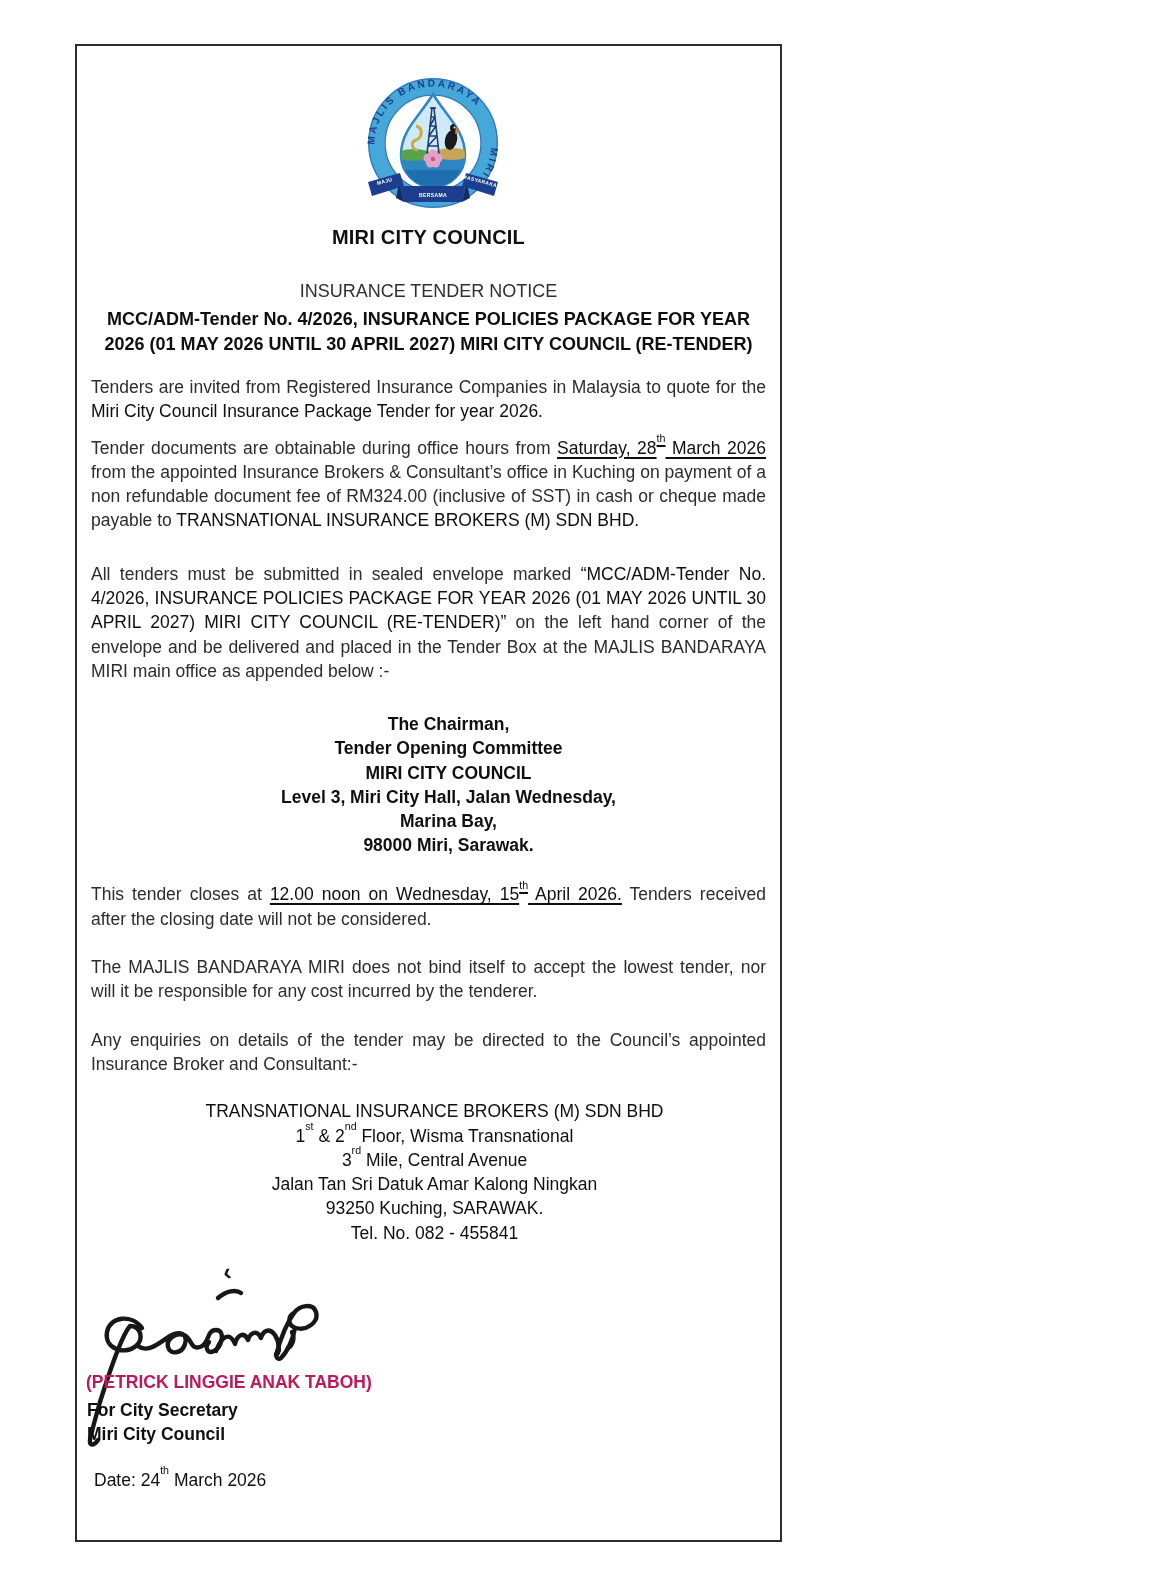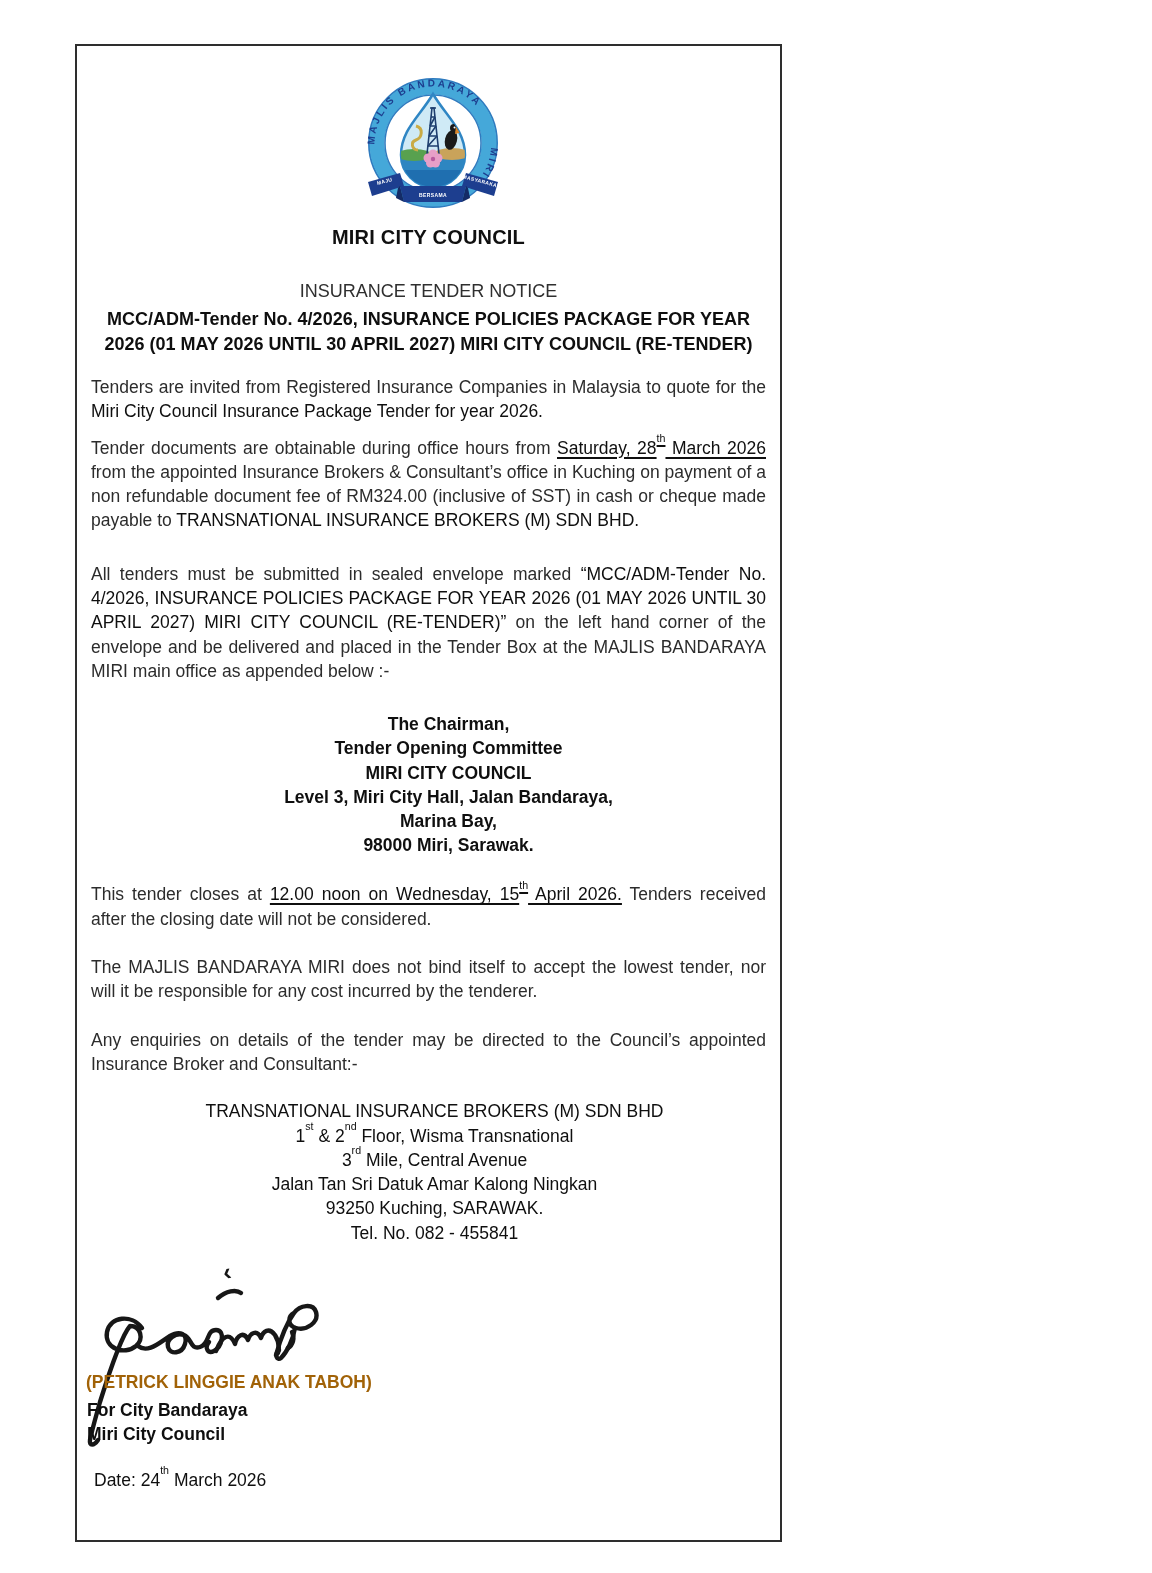--- a/index.html
+++ b/index.html
@@ -19,21 +19,21 @@
   .p4{margin-top:25px}.p5{margin-top:24px}.p6{margin-top:24px}
   .addr{font-size:17.5px;line-height:24.2px;font-weight:bold;color:#0f0f0f;text-align:center;}
   .chairman{margin-top:29px;position:relative;left:20px;}
   .broker{margin-top:23px;position:relative;left:6px;line-height:24.3px;}
   .b{font-weight:normal;color:#0f0f0f;}
   .u{text-decoration:underline;text-decoration-thickness:2px;text-underline-offset:3px;}
   sup{font-size:61%;line-height:0;position:relative;top:-.45em;}
   .sig-svg{position:absolute;left:3px;top:1234px;}
   .stray-mark{position:absolute;left:146px;top:1212px;font-size:24px;color:#161616;
               transform:rotate(-12deg);font-weight:bold;}
-  .sig-name{position:absolute;left:9px;top:1326px;font-size:17.5px;font-weight:bold;color:#a16207;white-space:nowrap;}
+  .sig-name{position:absolute;left:9px;top:1326px;font-size:17.5px;font-weight:bold;color:#be185d;white-space:nowrap;}
   .sig-role{position:absolute;left:10px;top:1354px;font-size:17.5px;font-weight:bold;color:#0f0f0f;}
   .sig-org{position:absolute;left:10px;top:1378px;font-size:17.5px;font-weight:bold;color:#0f0f0f;}
   .sig-date{position:absolute;left:17px;top:1424px;font-size:17.5px;font-weight:bold;color:#0f0f0f;}
   .crest-ring-text{font-size:10px;font-weight:bold;letter-spacing:2.5px;}
   .ribbon-text{font-size:5px;font-weight:bold;letter-spacing:.4px;}
 </style>
 </head>
 <body>
 
 <div class="page">
@@ -118,21 +118,21 @@
     <div class="para p1"><span>Tenders are invited from Registered Insurance Companies in Malaysia to quote for the </span><span class="b">Miri City Council Insurance Package Tender for year 2026.</span></div>
 
     <div class="para p2"><span>Tender documents are obtainable during office hours from </span><span class="b u">Saturday, 28</span><sup class="b u">th</sup><span class="b u"> March 2026</span><span> from the appointed Insurance Brokers &amp; Consultant’s office in Kuching on payment of a non refundable document fee of RM324.00 (inclusive of SST) in cash or cheque made payable to </span><span class="b">TRANSNATIONAL INSURANCE BROKERS (M) SDN BHD</span><span class="b">.</span></div>
 
     <div class="para p3"><span>All tenders must be submitted in sealed envelope marked </span><span class="b">“MCC/ADM-Tender No. 4/2026, INSURANCE POLICIES PACKAGE FOR YEAR 2026 (01 MAY 2026 UNTIL 30 APRIL 2027) MIRI CITY COUNCIL (RE-TENDER)”</span><span> on the left hand corner of the envelope and be delivered and placed in the Tender Box at the MAJLIS BANDARAYA MIRI main office as appended below :-</span></div>
 
     <div class="addr chairman">
         <div class="ln">The Chairman,</div>
         <div class="ln">Tender Opening Committee</div>
         <div class="ln">MIRI CITY COUNCIL</div>
-        <div class="ln">Level 3, Miri City Hall, Jalan Bandaraya,</div>
+        <div class="ln">Level 3, Miri City Hall, Jalan Wednesday,</div>
         <div class="ln">Marina Bay,</div>
         <div class="ln">98000 Miri, Sarawak.</div>
       </div>
 
     <div class="para p4"><span>This tender closes at </span><span class="b u">12.00 noon on Wednesday, 15</span><sup class="b u">th</sup><span class="b u"> April 2026.</span><span> Tenders received after the closing date will not be considered.</span></div>
 
     <div class="para p5"><span>The MAJLIS BANDARAYA MIRI does not bind itself to accept the lowest tender, nor will it be responsible for any cost incurred by the tenderer.</span></div>
 
     <div class="para p6"><span>Any enquiries on details of the tender may be directed to the Council’s appointed Insurance Broker and Consultant:-</span></div>
 
@@ -158,18 +158,18 @@
 
         <path d="M136,71 C142,55 150,52 155,64 C157,55 164,51 168,60 C170,53 177,49 181,58 C183,51 189,47 195,55 C198,60 200,66 198,73"></path>
 
         <path d="M196,75 C201,57 206,44 214,33 C220,25 233,23 236,32 C239,42 227,51 216,48 C208,46 207,37 214,33"></path>
         <path d="M215,48 C213,60 207,72 201,78 C197,81 194,75 199,70"></path>
         <path d="M212,52 C215,58 213,65 208,68"></path>
       </g>
     </svg>
 
     <div class="sig-name">(PETRICK LINGGIE ANAK TABOH)</div>
-    <div class="sig-role">For City Bandaraya</div>
+    <div class="sig-role">For City Secretary</div>
     <div class="sig-org">Miri City Council</div>
     <div class="sig-date"><span class="b">Date: 24</span><sup class="b">th</sup><span class="b"> March 2026</span></div>
 
   </div>
 </div>
 
 </body></html>

